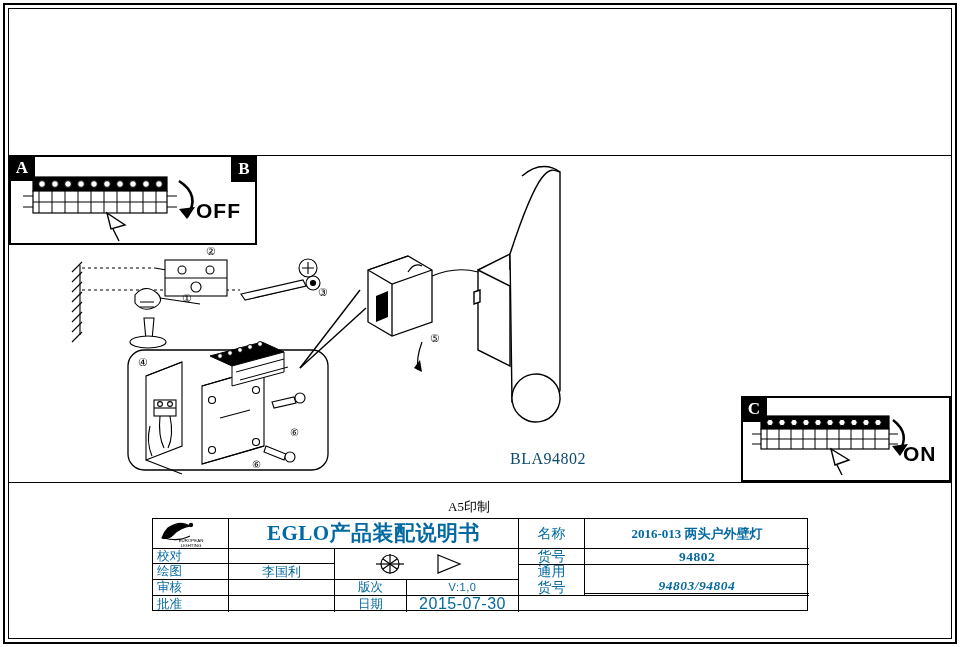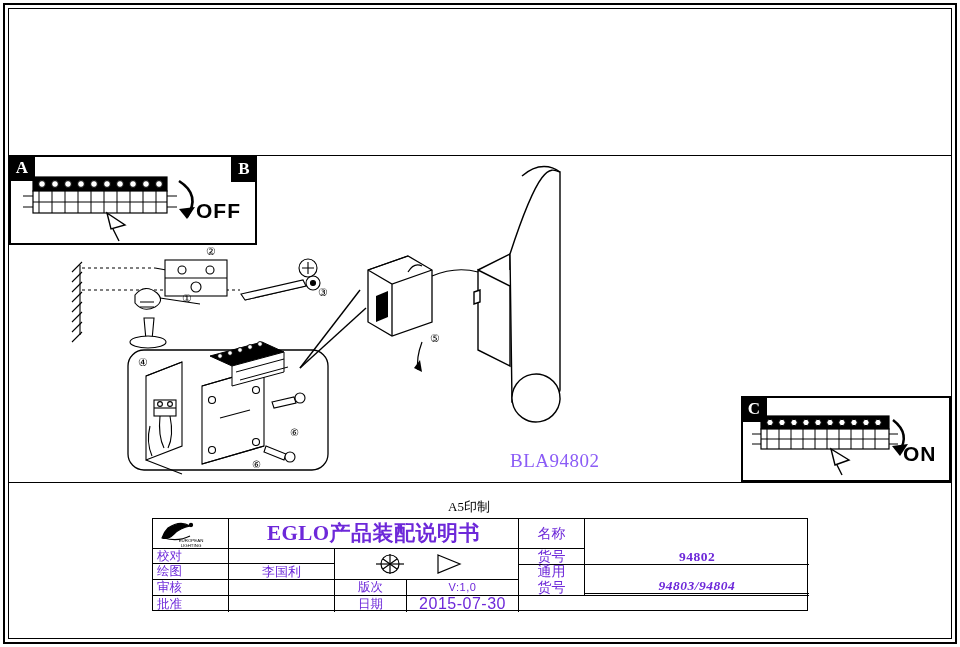--- a/index.html
+++ b/index.html
@@ -66,42 +66,42 @@
     font-family: "Liberation Sans", sans-serif;
     font-weight: 700;
     font-size: 21px;
     letter-spacing: 1px;
   }
 
   
   .label-bla {
     position: absolute;
     font-family: "Liberation Serif", serif;
-    font-size: 19px;
+    font-size: 16px;
     letter-spacing: 0.5px;
-    color: #8b5cf6;
+    color: #0c4a6e;
   }
   .label-a5 {
     position: absolute;
     font-family: "Liberation Serif", serif;
     font-size: 13px;
     color: #000;
   }
 
   
   .titleblock {
     position: absolute;
     left: 152px;
     top: 518px;
     width: 656px;
     height: 93px;
     border: 1px solid #000;
     box-sizing: border-box;
     font-family: "Liberation Serif", serif;
-    color: #6d28d9;
+    color: #0369a1;
   }
   .tb-cell {
     position: absolute;
     box-sizing: border-box;
     border-right: 1px solid #000;
     border-bottom: 1px solid #000;
     font-size: 12.5px;
     line-height: 1;
     display: flex;
     align-items: center;
@@ -364,20 +364,23 @@
       </svg>
     </div>
 
     <div class="tb-cell center" style="left:76px; top:0; width:290px; height:30px;">
       <span class="brand-title">EGLO产品装配说明书</span>
     </div>
 
     <div class="tb-cell center" style="left:366px; top:0; width:66px; height:30px;">
       <span style="font-size:14px;">名称</span>
     </div>
+    <div class="tb-cell center tb-noborder-r" style="left:432px; top:0; width:224px; height:30px;">
+      <span class="tb-name-val">2016-013  两头户外壁灯</span>
+    </div>
 
     <div class="tb-cell" style="left:0; top:30px; width:76px; height:15px;">
       <span>校对</span>
     </div>
     <div class="tb-cell center" style="left:76px; top:30px; width:106px; height:15px;">
       <span></span>
     </div>
 
     <div class="tb-cell" style="left:0; top:45px; width:76px; height:16px;">
       <span>绘图</span>

